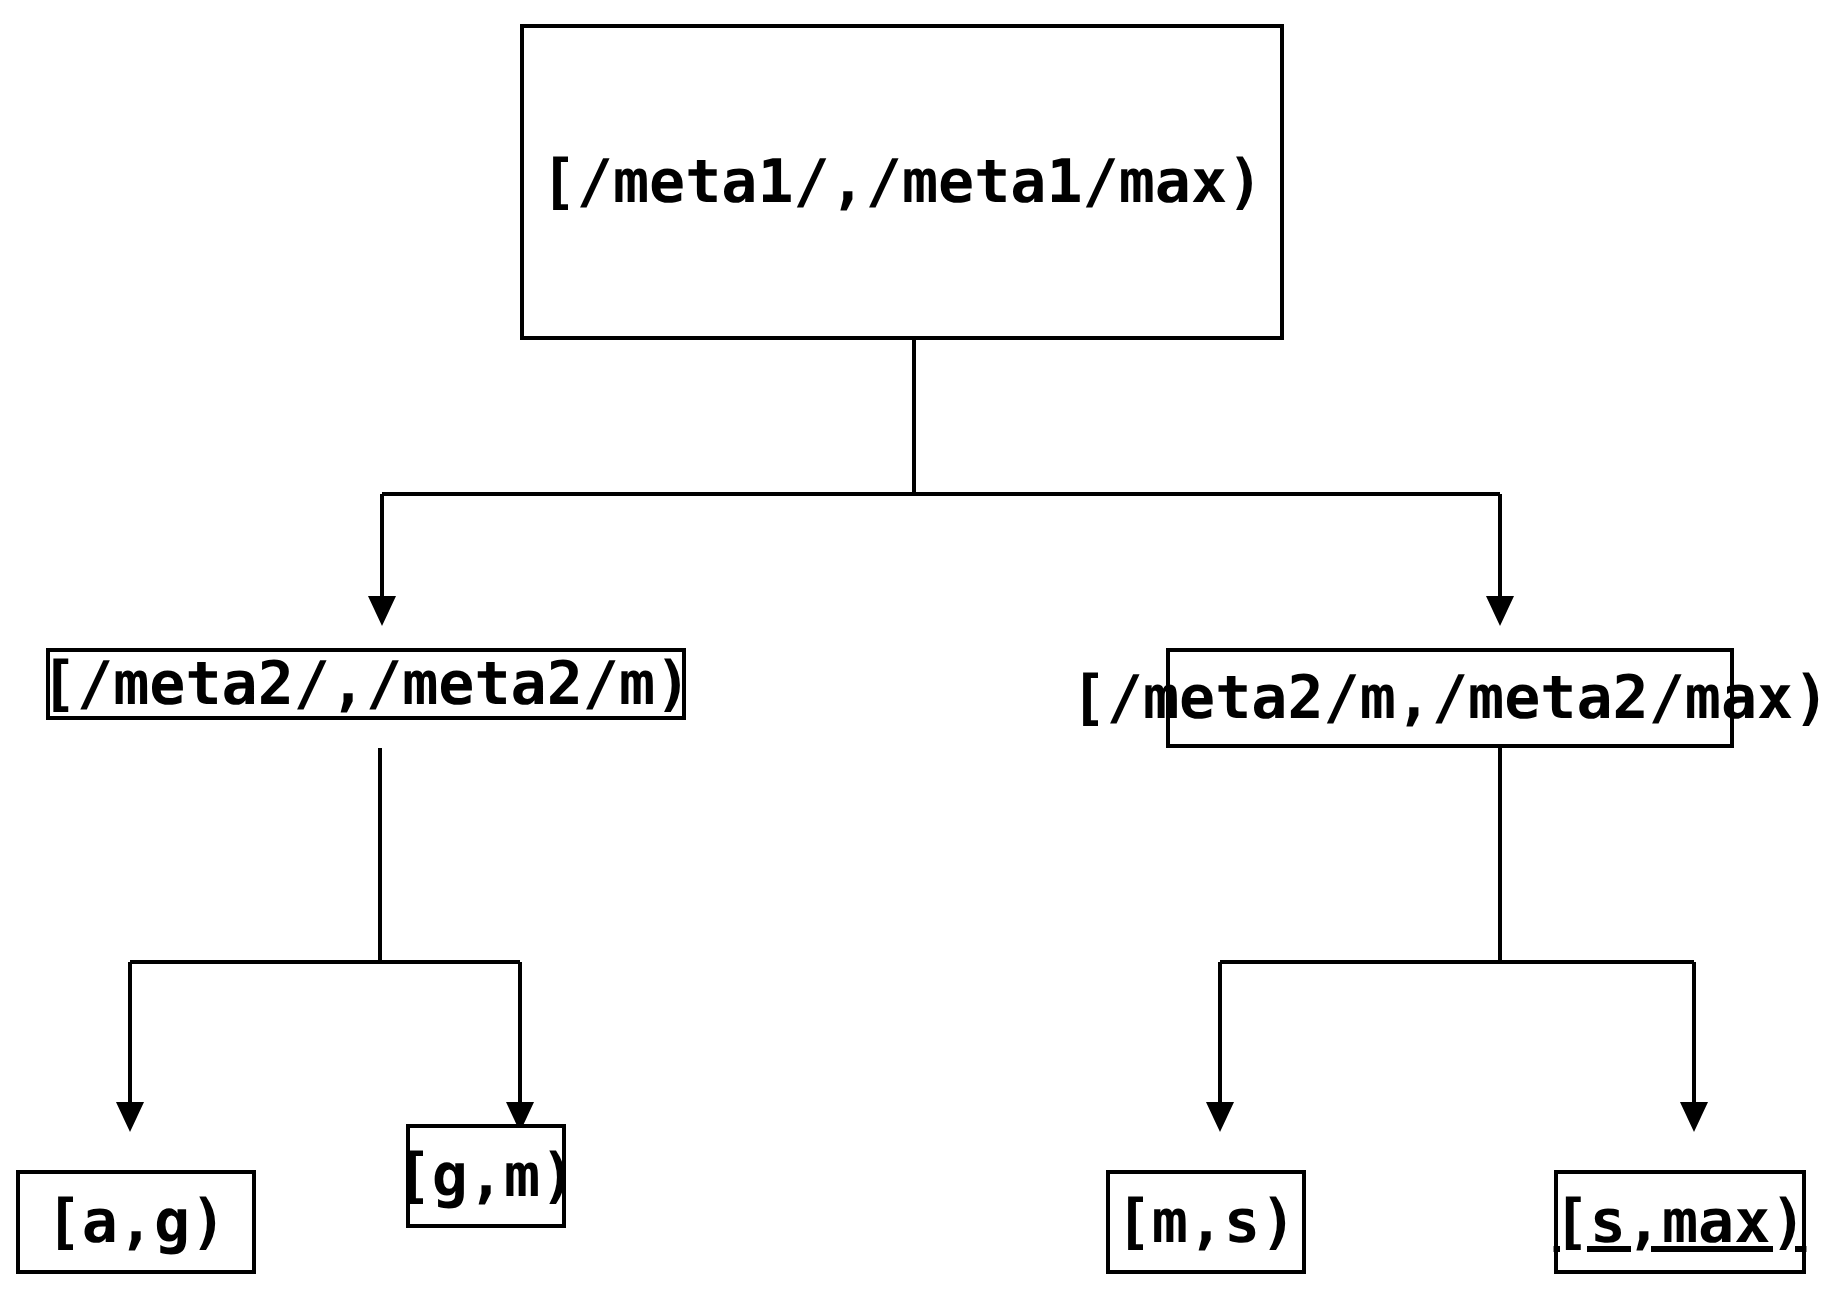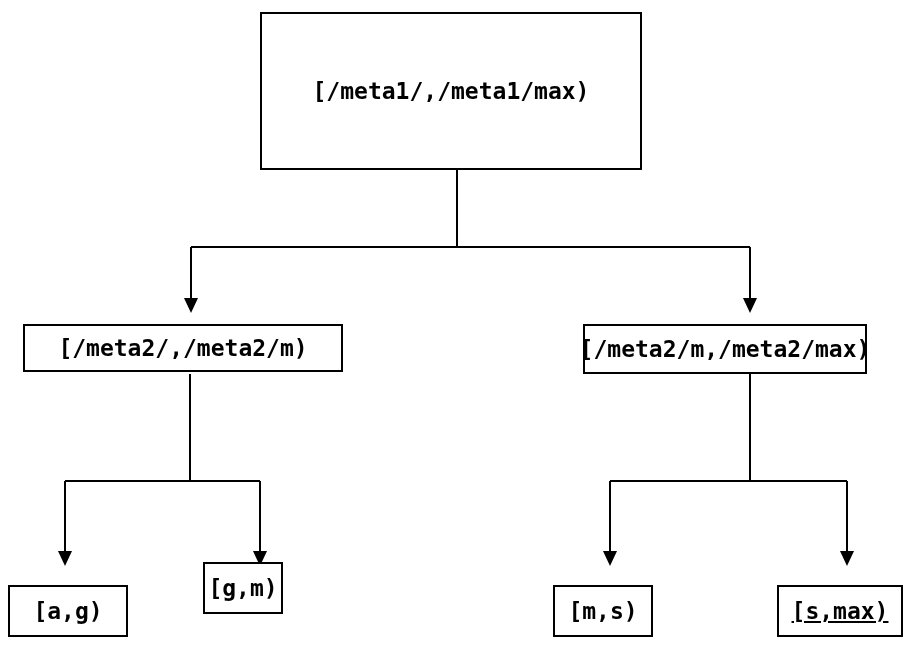--- a/index.html
+++ b/index.html
@@ -33,26 +33,26 @@
   }
   .node {
     position: absolute;
     box-sizing: border-box;
     border: 2px solid #000000;
     background: #ffffff;
     color: #000000;
     display: flex;
     align-items: center;
     justify-content: center;
-    font-size: 23px;
+    font-size: 30px;
     font-weight: 700;
     white-space: nowrap;
   }
   .node-root   { left: 260px; top: 12px;  width: 382px; height: 158px; }
-  .node-mid-l  { left: 23px;  top: 324px; width: 320px; height: 48px; }
+  .node-mid-l  { left: 23px;  top: 324px; width: 320px; height: 36px; }
   .node-mid-r  { left: 583px; top: 324px; width: 284px; height: 50px; }
   .node-leaf-0 { left: 8px;   top: 585px; width: 120px; height: 52px; }
   .node-leaf-1 { left: 203px; top: 562px; width: 80px; height: 52px; }
   .node-leaf-2 { left: 553px; top: 585px; width: 100px; height: 52px; }
   .node-leaf-3 { left: 777px; top: 585px; width: 126px; height: 52px; text-decoration: underline; }
 </style>
 </head>
 <body>
 
 <div class="canvas">

